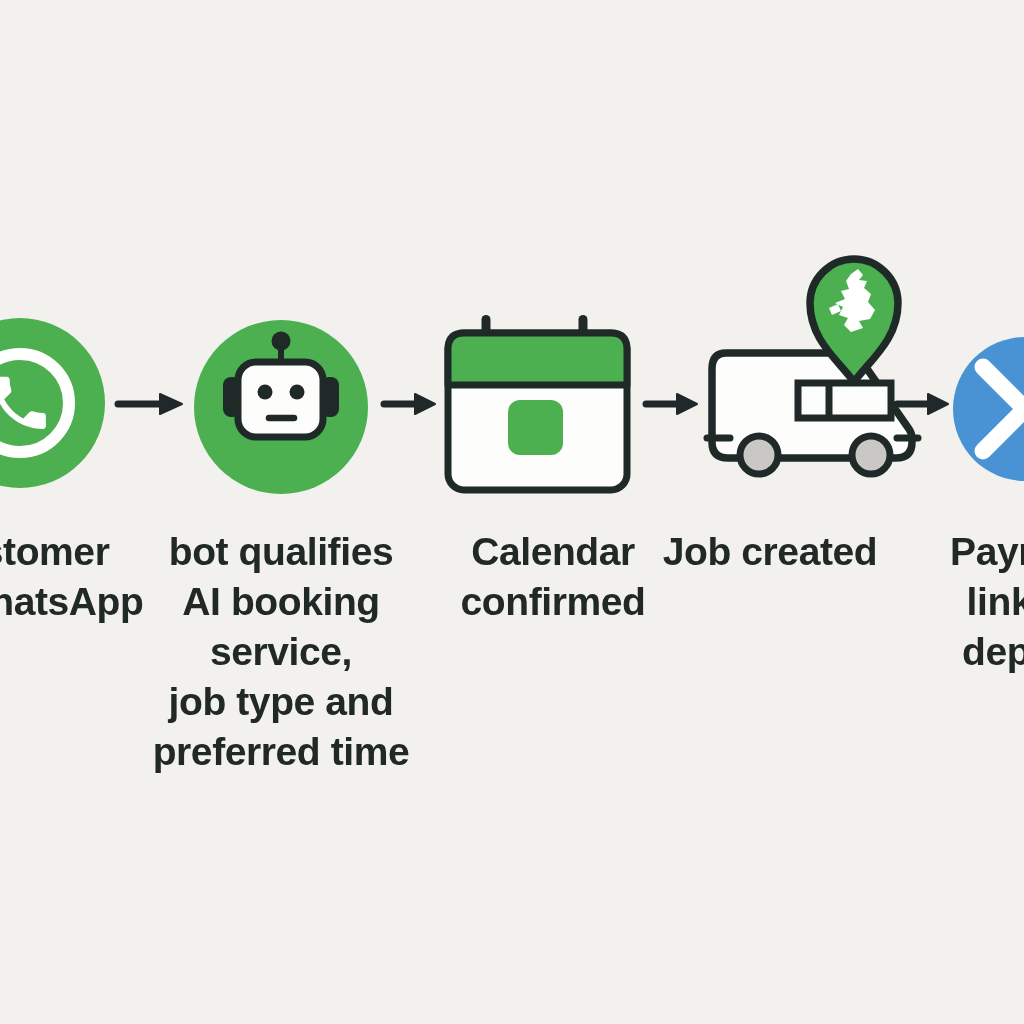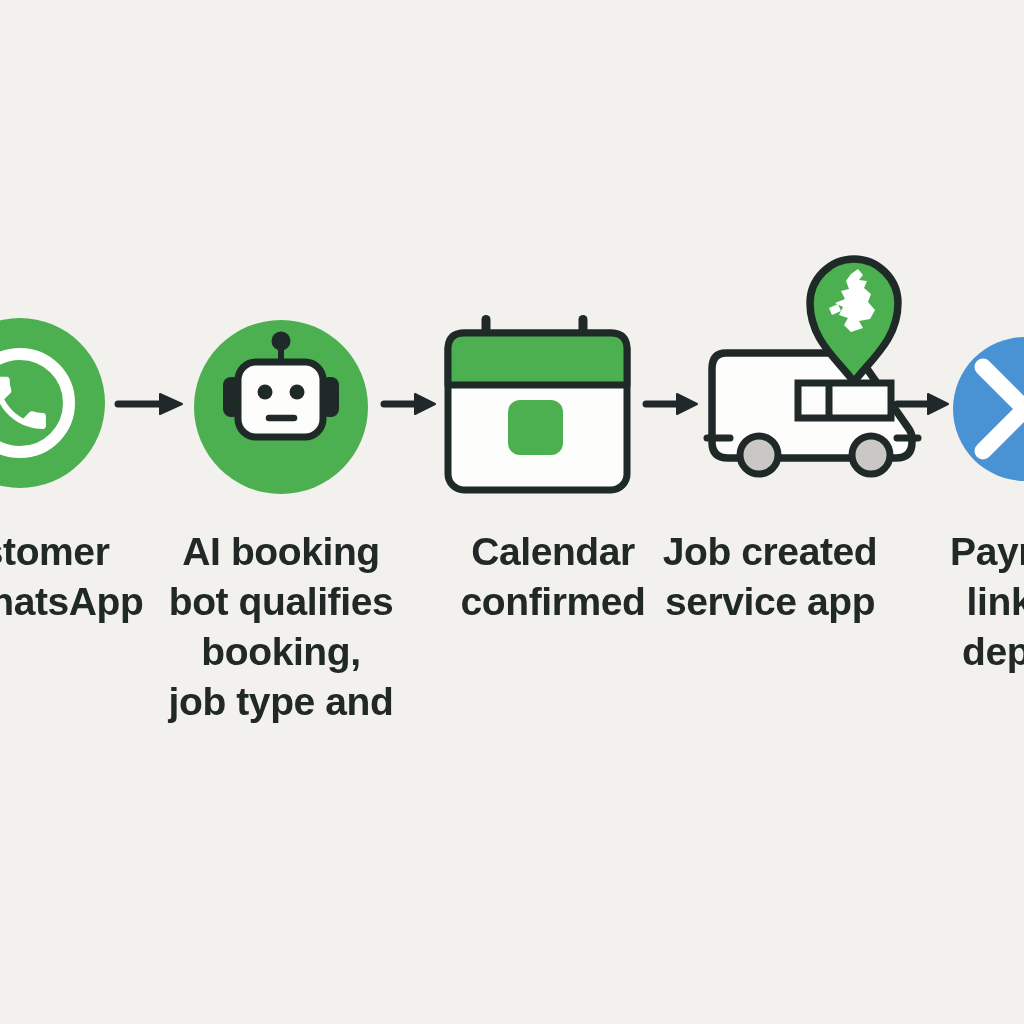--- a/index.html
+++ b/index.html
@@ -51,24 +51,25 @@
     <circle cx="90" cy="24" r="9.5" fill="#1f2a28"></circle>
     <line x1="90" y1="32" x2="90" y2="48" stroke="#1f2a28" stroke-width="6"></line>
     <rect x="32" y="60" width="18" height="40" rx="8" fill="#1f2a28"></rect>
     <rect x="130" y="60" width="18" height="40" rx="8" fill="#1f2a28"></rect>
     <rect x="47" y="45" width="85" height="75" rx="18" fill="#fdfdfb" stroke="#1f2a28" stroke-width="7"></rect>
     <circle cx="74" cy="75" r="7.5" fill="#1f2a28"></circle>
     <circle cx="106" cy="75" r="7.5" fill="#1f2a28"></circle>
     <line x1="78" y1="101" x2="103" y2="101" stroke="#1f2a28" stroke-width="6.5" stroke-linecap="round"></line>
   </svg>
   <div class="label" style="left:81px">
+    <div>bot qualifies</div>
     <div>AI booking</div>
-    <div>bot qualifies</div>
-    <div>booking,</div>
+    <div>service,</div>
     <div>job type and</div>
+    <div>preferred time</div>
   </div>
 
   <svg class="icon" style="left:443px;top:312px" width="190" height="184">
     <rect x="38.5" y="3" width="9" height="28" rx="4.5" fill="#1f2a28"></rect>
     <rect x="135.5" y="3" width="9" height="28" rx="4.5" fill="#1f2a28"></rect>
     <rect x="5" y="21" width="179" height="157" rx="16" fill="#fdfdfb" stroke="#1f2a28" stroke-width="7"></rect>
     <path d="M5 73 V37 Q5 21 21 21 H168 Q184 21 184 37 V73 Z" fill="#4caf50" stroke="#1f2a28" stroke-width="7" stroke-linejoin="round"></path>
     <rect x="65" y="88" width="55" height="55" rx="12" fill="#4caf50"></rect>
   </svg>
   <div class="label" style="left:353px">
@@ -83,21 +84,20 @@
     <line x1="9" y1="190" x2="32" y2="190" stroke="#1f2a28" stroke-width="7" stroke-linecap="round"></line>
     <line x1="199" y1="190" x2="220" y2="190" stroke="#1f2a28" stroke-width="7" stroke-linecap="round"></line>
     <circle cx="61" cy="207" r="19" fill="#c9c8c5" stroke="#1f2a28" stroke-width="7"></circle>
     <circle cx="173" cy="207" r="19" fill="#c9c8c5" stroke="#1f2a28" stroke-width="7"></circle>
     <path d="M156 134 C140 112 112 92 112 55 C112 31 132 11 156 11 C180 11 200 31 200 55 C200 92 172 112 156 134 Z" fill="#4caf50" stroke="#1f2a28" stroke-width="7.5" stroke-linejoin="round"></path>
     <path d="M153 26 L160 21 L165 27 L161 32 L169 33 L166 40 L173 46 L170 54 L177 62 L172 71 L161 73 L165 80 L153 84 L146 77 L150 70 L141 67 L145 59 L137 55 L147 51 L143 43 L151 41 L148 33 Z" fill="#ffffff"></path>
     <path d="M131 60 L140 56 L143 63 L134 67 Z" fill="#ffffff"></path>
   </svg>
   <div class="label" style="left:570px">
     <div>Job created</div>
-    <div>service app</div>
   </div>
 
   <svg class="icon" style="left:950px;top:334px" width="152" height="152">
     <circle cx="75" cy="75" r="72" fill="#4992d4"></circle>
     <line x1="33" y1="33" x2="117" y2="117" stroke="#ffffff" stroke-width="17" stroke-linecap="round"></line>
     <line x1="33" y1="117" x2="117" y2="33" stroke="#ffffff" stroke-width="17" stroke-linecap="round"></line>
   </svg>
   <div class="label" style="left:830px">
     <div>Payment</div>
     <div>link for</div>

